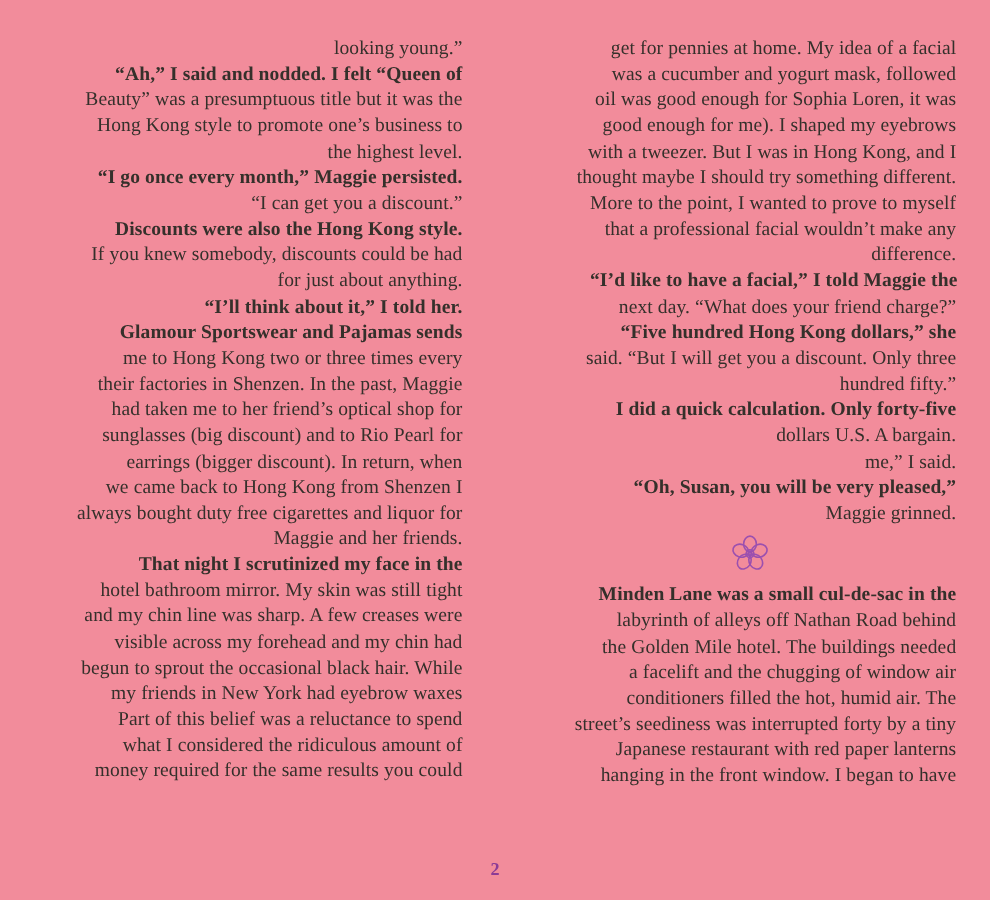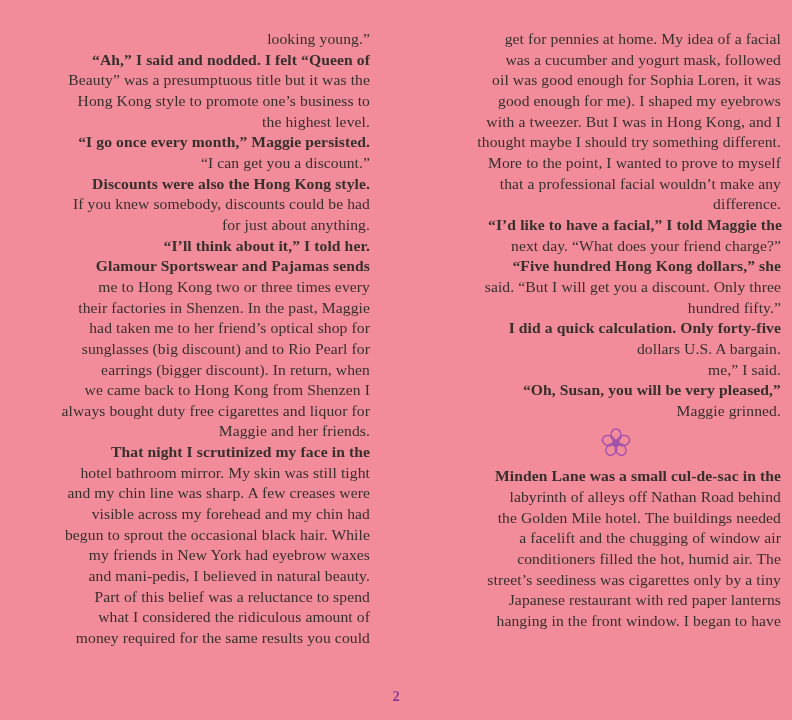--- a/index.html
+++ b/index.html
@@ -13,21 +13,21 @@
   }
   .col {
     position:absolute;
     top:29px;
     font-size:15.6px;
     line-height:20.65px;
     letter-spacing:0.1px;
     text-align:right;
   }
   #left-col  { left:36px;  width:334px; }
-  #right-col { left:435px; width:330px;margin-left:16px; }
+  #right-col { left:435px; width:330px; }
   .line { white-space:nowrap; }
   .line.indent { padding-left:37px;font-weight:bold; }
   .ornament {
     height:32px;
     padding:6px 0 7px;
     text-align:center;
   }
   .ornament svg { display:block; margin:0 auto; }
   .page-number {
     position:absolute;
@@ -62,21 +62,20 @@
     <div class="line">earrings (bigger discount). In return, when</div>
     <div class="line">we came back to Hong Kong from Shenzen I</div>
     <div class="line">always bought duty free cigarettes and liquor for</div>
     <div class="line">Maggie and her friends.</div>
     <div class="line indent">That night I scrutinized my face in the</div>
     <div class="line">hotel bathroom mirror. My skin was still tight</div>
     <div class="line">and my chin line was sharp. A few creases were</div>
     <div class="line">visible across my forehead and my chin had</div>
     <div class="line">begun to sprout the occasional black hair. While</div>
     <div class="line">my friends in New York had eyebrow waxes</div>
-    <div class="line">and mani-pedis, I believed in natural beauty.</div>
     <div class="line">Part of this belief was a reluctance to spend</div>
     <div class="line">what I considered the ridiculous amount of</div>
     <div class="line">money required for the same results you could</div>
   </div>
 
 <div class="col" id="right-col">
   <div>
       <div class="line">get for pennies at home. My idea of a facial</div>
       <div class="line">was a cucumber and yogurt mask, followed</div>
       <div class="line">oil was good enough for Sophia Loren, it was</div>
@@ -111,19 +110,19 @@
       </g>
     </svg>
   </div>
 
   <div>
       <div class="line indent">Minden Lane was a small cul-de-sac in the</div>
       <div class="line">labyrinth of alleys off Nathan Road behind</div>
       <div class="line">the Golden Mile hotel. The buildings needed</div>
       <div class="line">a facelift and the chugging of window air</div>
       <div class="line">conditioners filled the hot, humid air. The</div>
-      <div class="line">street’s seediness was cigarettes only by a tiny</div>
+      <div class="line">street’s seediness was interrupted forty by a tiny</div>
       <div class="line">Japanese restaurant with red paper lanterns</div>
       <div class="line">hanging in the front window. I began to have</div>
     </div>
 </div>
 
 <div class="page-number">2</div>
 
 </body></html>

